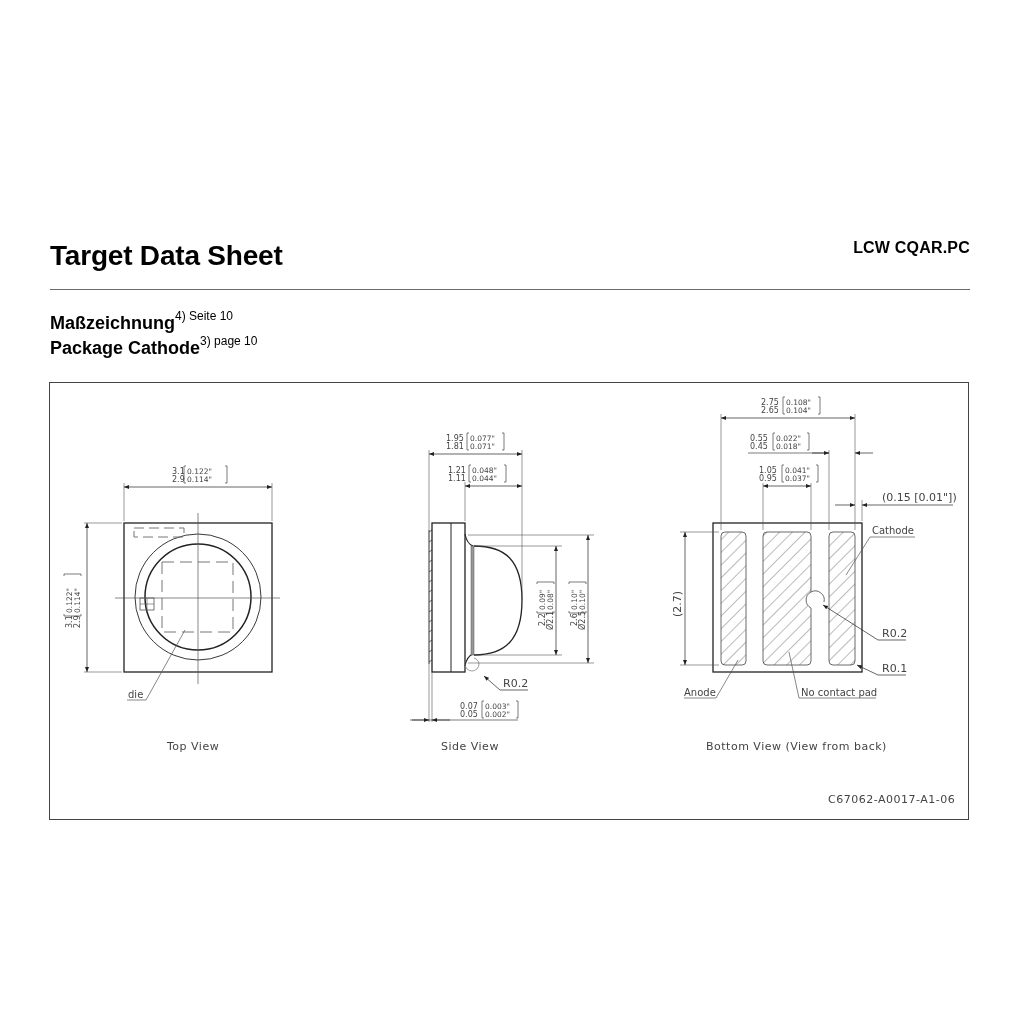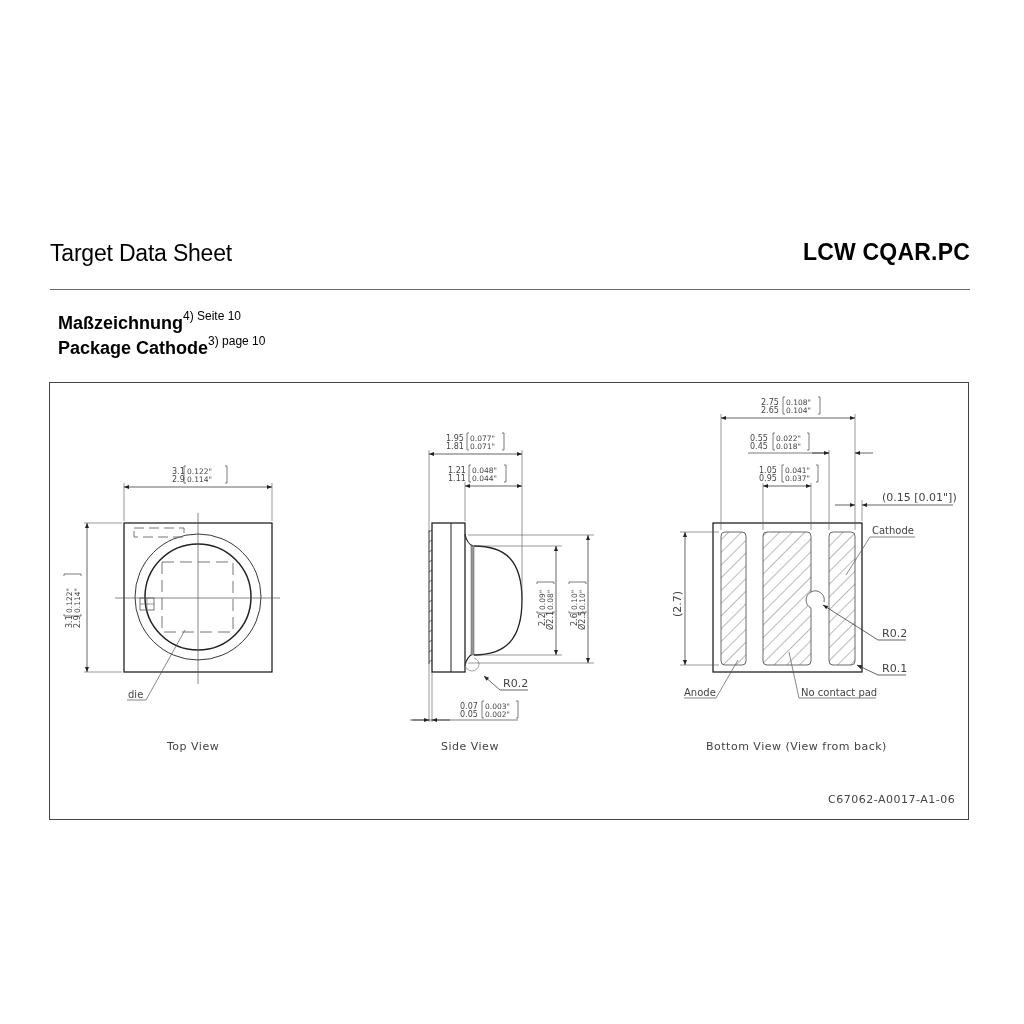--- a/index.html
+++ b/index.html
@@ -1,20 +1,20 @@
 <!DOCTYPE html>
 <html><head>
   <meta charset="utf-8">
   <style>
     html, body { margin: 0; padding: 0; background: #ffffff; }
     body { width: 1024px; height: 1024px; position: relative; overflow: hidden; font-family: "Liberation Sans", sans-serif; color: #000; }
-    .doc-title { position: absolute; left: 50px; top: 240px; font-size: 23px; font-weight: normal; letter-spacing: -0.2px; }
-    .doc-part { position: absolute; right: 54px; top: 239px; font-size: 23px; font-weight: bold; letter-spacing: 0.2px; }
+    .doc-title { position: absolute; left: 50px; top: 240px; font-size: 28px; font-weight: bold; letter-spacing: -0.2px; }
+    .doc-part { position: absolute; right: 54px; top: 239px; font-size: 16px; font-weight: bold; letter-spacing: 0.2px; }
     .rule { position: absolute; left: 50px; top: 289px; width: 920px; height: 1px; background: #6a6a6a; }
-    .section { position: absolute; left: 58px; font-size: 18px; font-weight: bold; line-height: 24px; }
+    .section { position: absolute; left: 50px; font-size: 18px; font-weight: bold; line-height: 24px; }
     .section sup { font-size: 12px; font-weight: normal; position: relative; top: -2px; vertical-align: super; line-height: 0; }
     .sec1 { top: 311px; }
     .sec2 { top: 336px; }
     .frame { position: absolute; left: 49px; top: 382px; width: 920px; height: 438px; border: 1px solid #444; box-sizing: border-box; }
     svg.drawing { position: absolute; left: 0; top: 0; }
     svg text { font-family: "DejaVu Sans", sans-serif; fill: #444; }
   </style>
 </head>
 <body>
 

